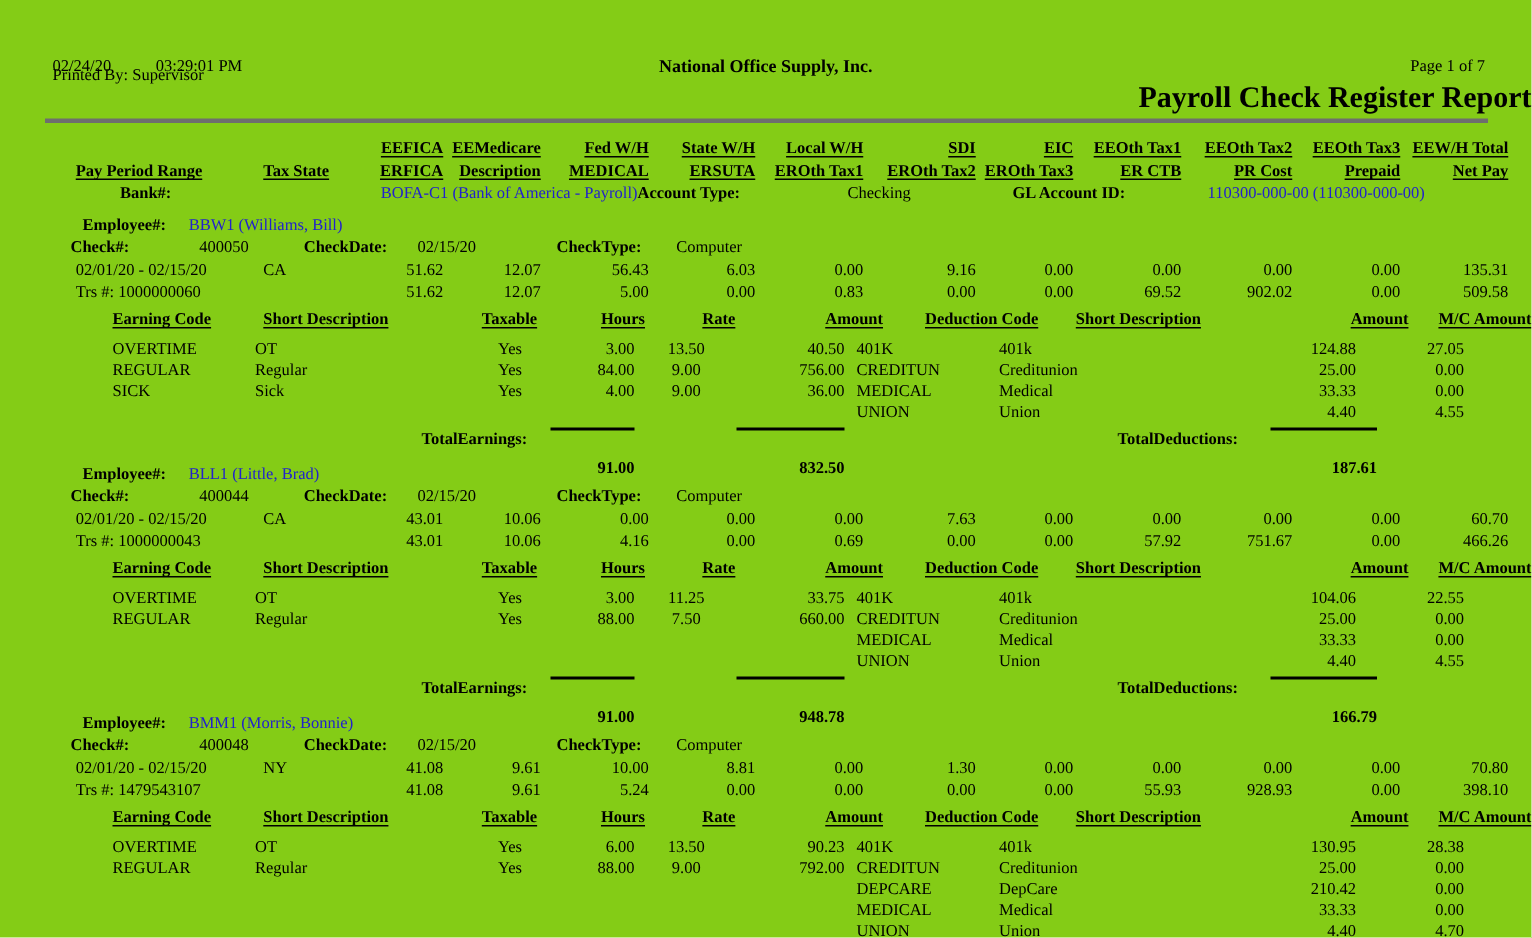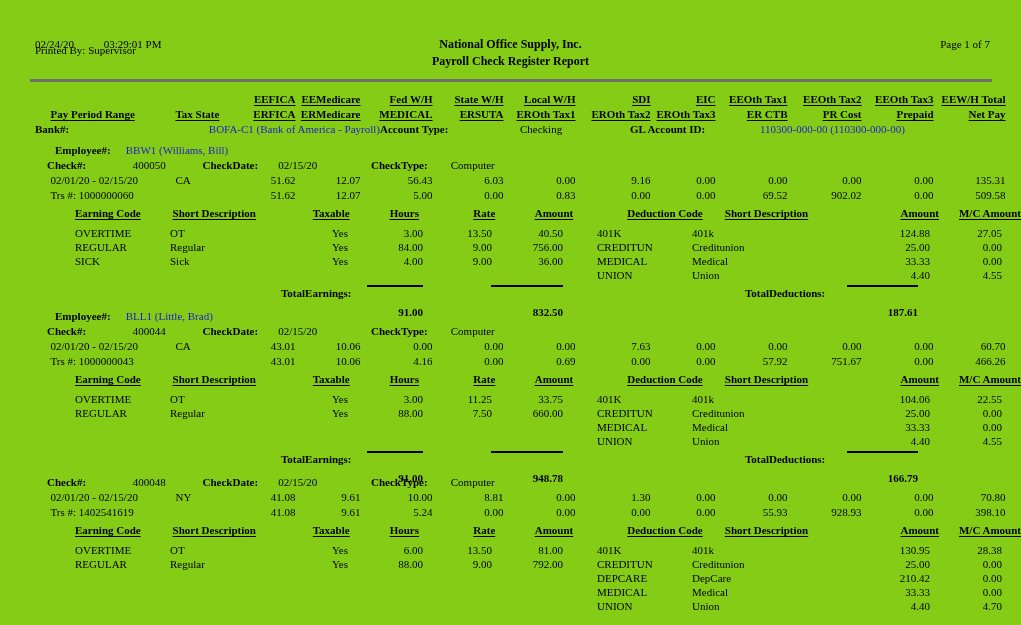--- a/index.html
+++ b/index.html
@@ -13,34 +13,34 @@
   .b { font-weight:bold; }
   .u { text-decoration:underline; text-underline-offset:2px; }
   .blue { color:#2222cc;text-align:right; }
 
   
   .top { position:relative; height:80px; }
   .dateline { position:absolute; left:35px; top:38px; white-space:nowrap; }
   .date-sp { display:inline-block; width:66px; }
   .printedby { position:absolute; left:35px; top:44px; white-space:nowrap; }
   .company { position:absolute; left:0; top:37px; width:100%; text-align:center; font-weight:bold; font-size:12px; }
-  .rpt-title { position:absolute; left:0; top:54px; width:100%; text-align:center; font-weight:bold; font-size:12px; }
+  .rpt-title { position:absolute; left:0; top:54px; width:100%; text-align:right; font-weight:bold; font-size:20px; }
   .pageno { position:absolute; right:31px; top:38px; }
   .rule { position:absolute; left:30px; right:29px; top:79px; height:3px; background:#6e6e6e; }
 
   
   .nrow { display:flex; height:15px; line-height:15px; white-space:nowrap;justify-content:center; }
   .c-pp { width:125px; margin-left:35px; }
   .c-st { width:40px; }
   .cn { text-align:right; }
   .w1{width:80px}.w2{width:65px}.w3{width:72px}.w4{width:71px}.w5{width:72px}
   .w6{width:75px}.w7{width:65px}.w8{width:72px}.w9{width:74px}.w10{width:72px}.w11{width:72px}
   .colhead { padding-top:12px; }
 
-  .bank-line { display:flex; height:15px; line-height:15px; white-space:nowrap; }
+  .bank-line { display:flex; height:15px; line-height:15px; white-space:nowrap;padding-left:45px; }
   .bk-l { margin-left:35px; width:68px; font-weight:bold; }
   .bk-v { width:277px; }
   .at-l { width:140px; font-weight:bold; }
   .at-v { width:110px; }
   .gl-l { width:130px; font-weight:bold; }
 
   .emp-section { margin-top:6px; }
   .line { height:15px; line-height:15px; white-space:nowrap; }
   .lbl-emp { display:inline-block; margin-left:55px; width:68px; font-weight:bold; }
   .ck-l { display:inline-block; margin-left:47px; width:83px; font-weight:bold; }
@@ -50,23 +50,23 @@
   .ct-l { display:inline-block; width:77px; font-weight:bold; }
 
   
   .erow { display:flex; height:14px; line-height:14px; white-space:nowrap; }
   .ehead { height:16px; line-height:16px; margin-top:2px;gap:20px; }
   .edrows { margin-top:5px; }
   .e-code { margin-left:75px; width:95px; }
   .e-desc { width:147px; }
   .e-tax  { width:46px; text-align:center; }
   .e-hrs  { width:60px; text-align:right; }
-  .e-rate { width:69px; text-align:right; }
+  .e-rate { width:69px; text-align:center; }
   .e-amt  { width:71px; text-align:right; }
-  .d-code { margin-left:34px; width:95px; }
+  .d-code { margin-left:8px; width:95px; }
   .d-desc { width:140px; }
   .d-amt  { width:98px; text-align:right; }
   .d-mc   { width:72px; text-align:right; }
 
   .tot-row { display:flex; margin-top:3px; height:18px; line-height:16px; white-space:nowrap; }
   .t-sp1 { width:281px; }
   .t-lbl1 { width:86px; text-align:left; font-weight:bold; }
   .t-val1 { width:56px; text-align:right; }
   .t-sp2 { width:68px; }
   .t-val2 { width:72px; text-align:right; }
@@ -105,21 +105,21 @@
       <div class="cn w7"><span class="u b">EIC</span></div>
       <div class="cn w8"><span class="u b">EEOth Tax1</span></div>
       <div class="cn w9"><span class="u b">EEOth Tax2</span></div>
       <div class="cn w10"><span class="u b">EEOth Tax3</span></div>
       <div class="cn w11"><span class="u b">EEW/H Total</span></div>
     </div>
     <div class="nrow">
       <div class="c-pp"><span class="u b">Pay Period Range</span></div>
       <div class="c-st"><span class="u b">Tax State</span></div>
       <div class="cn w1"><span class="u b">ERFICA</span></div>
-      <div class="cn w2"><span class="u b">ERMedicare</span></div>
+      <div class="cn w2"><span class="u b">Description</span></div>
       <div class="cn w3"><span class="u b">MEDICAL</span></div>
       <div class="cn w4"><span class="u b">ERSUTA</span></div>
       <div class="cn w5"><span class="u b">EROth Tax1</span></div>
       <div class="cn w6"><span class="u b">EROth Tax2</span></div>
       <div class="cn w7"><span class="u b">EROth Tax3</span></div>
       <div class="cn w8"><span class="u b">ER CTB</span></div>
       <div class="cn w9"><span class="u b">PR Cost</span></div>
       <div class="cn w10"><span class="u b">Prepaid</span></div>
       <div class="cn w11"><span class="u b">Net Pay</span></div>
     </div>
@@ -362,20 +362,24 @@
       <div class="t-sp2"></div>
       <div class="t-val2 oline">948.78</div>
       <div class="t-sp3"></div>
       <div class="t-lbl2">TotalDeductions:</div>
       <div class="t-val3 oline">166.79</div>
     </div>
   </div>
 
   <div class="emp-section">
     <div class="line">
+      <span class="lbl-emp">Employee#:</span>
+      <span class="blue">BMM1 (Morris, Bonnie)</span>
+    </div>
+    <div class="line">
       <span class="ck-l">Check#:</span>
       <span class="ck-v">400048</span>
       <span class="cd-l">CheckDate:</span>
       <span class="cd-v">02/15/20</span>
       <span class="ct-l">CheckType:</span>
       <span>Computer</span>
     </div>
     <div class="nrow">
       <div class="c-pp">02/01/20 - 02/15/20</div>
       <div class="c-st">NY</div>
@@ -385,21 +389,21 @@
       <div class="cn w4">8.81</div>
       <div class="cn w5">0.00</div>
       <div class="cn w6">1.30</div>
       <div class="cn w7">0.00</div>
       <div class="cn w8">0.00</div>
       <div class="cn w9">0.00</div>
       <div class="cn w10">0.00</div>
       <div class="cn w11">70.80</div>
     </div>
     <div class="nrow">
-      <div class="c-pp"><span>Trs #:</span>&nbsp;<span>1402541619</span></div>
+      <div class="c-pp"><span>Trs #:</span>&nbsp;<span>1479543107</span></div>
       <div class="c-st"></div>
       <div class="cn w1">41.08</div>
       <div class="cn w2">9.61</div>
       <div class="cn w3">5.24</div>
       <div class="cn w4">0.00</div>
       <div class="cn w5">0.00</div>
       <div class="cn w6">0.00</div>
       <div class="cn w7">0.00</div>
       <div class="cn w8">55.93</div>
       <div class="cn w9">928.93</div>
@@ -418,21 +422,21 @@
       <div class="d-amt"><span class="u b">Amount</span></div>
       <div class="d-mc"><span class="u b">M/C Amount</span></div>
     </div>
     <div class="edrows">
       <div class="erow">
         <div class="e-code">OVERTIME</div>
         <div class="e-desc">OT</div>
         <div class="e-tax">Yes</div>
         <div class="e-hrs">6.00</div>
         <div class="e-rate">13.50</div>
-        <div class="e-amt">81.00</div>
+        <div class="e-amt">90.23</div>
         <div class="d-code">401K</div>
         <div class="d-desc">401k</div>
         <div class="d-amt">130.95</div>
         <div class="d-mc">28.38</div>
       </div>
       <div class="erow">
         <div class="e-code">REGULAR</div>
         <div class="e-desc">Regular</div>
         <div class="e-tax">Yes</div>
         <div class="e-hrs">88.00</div>

